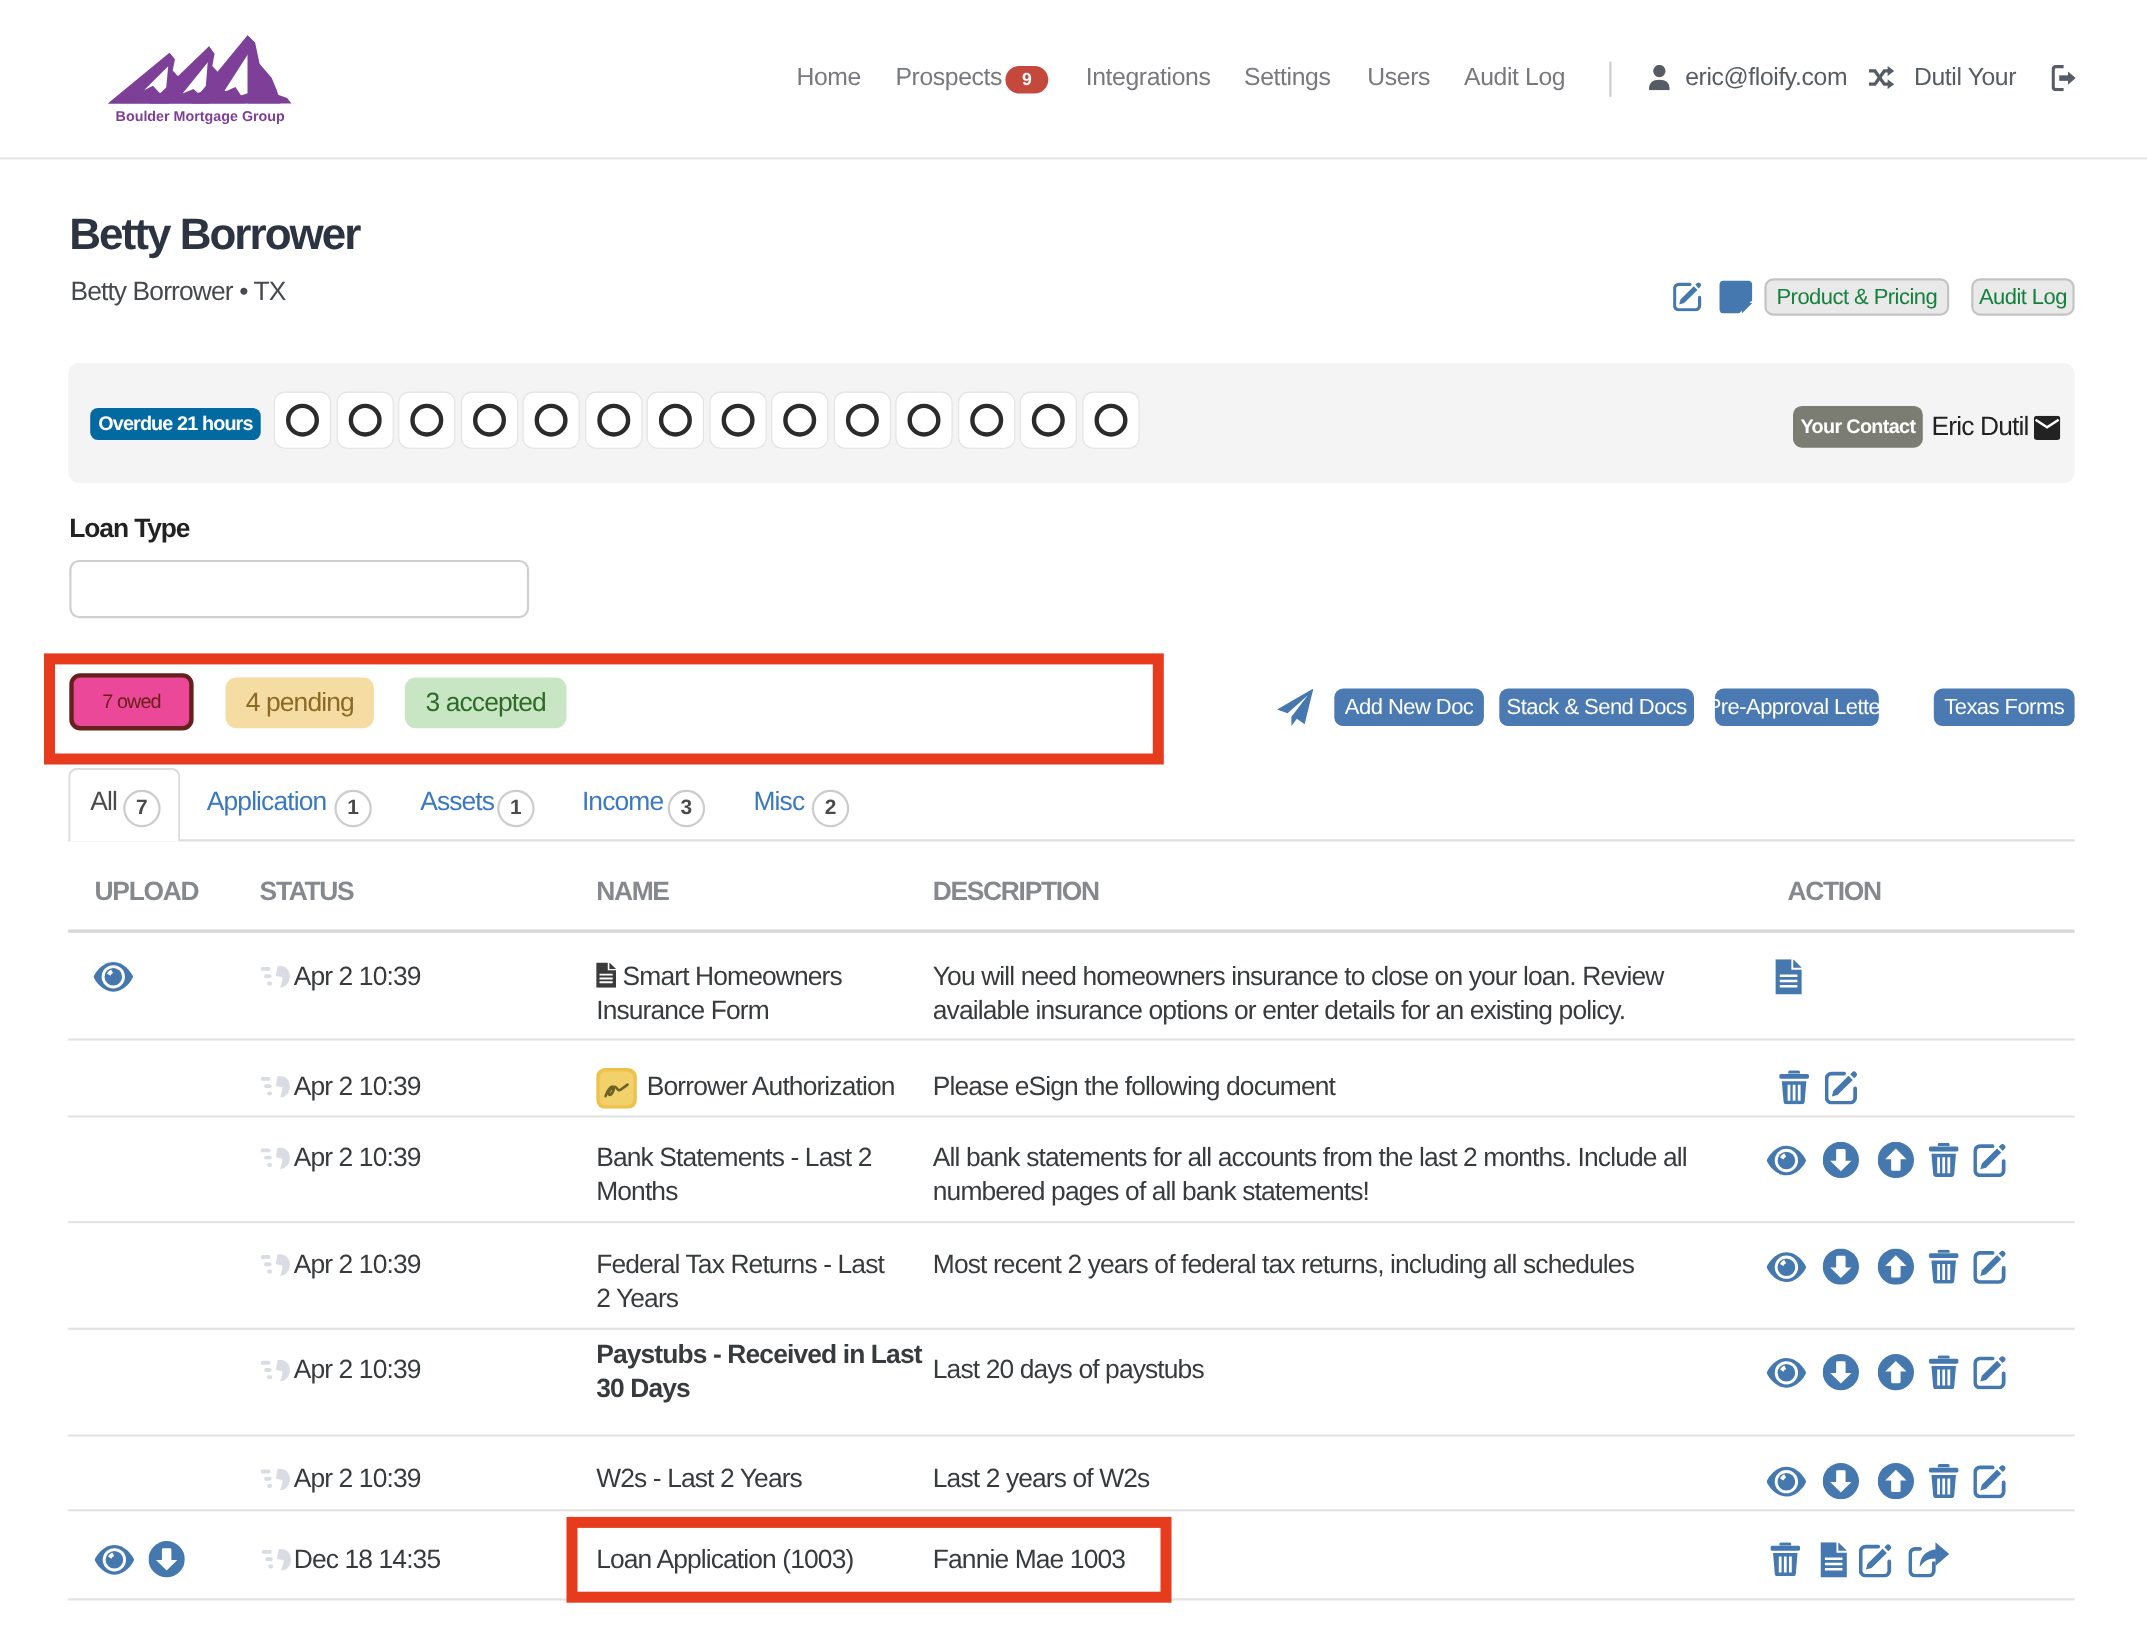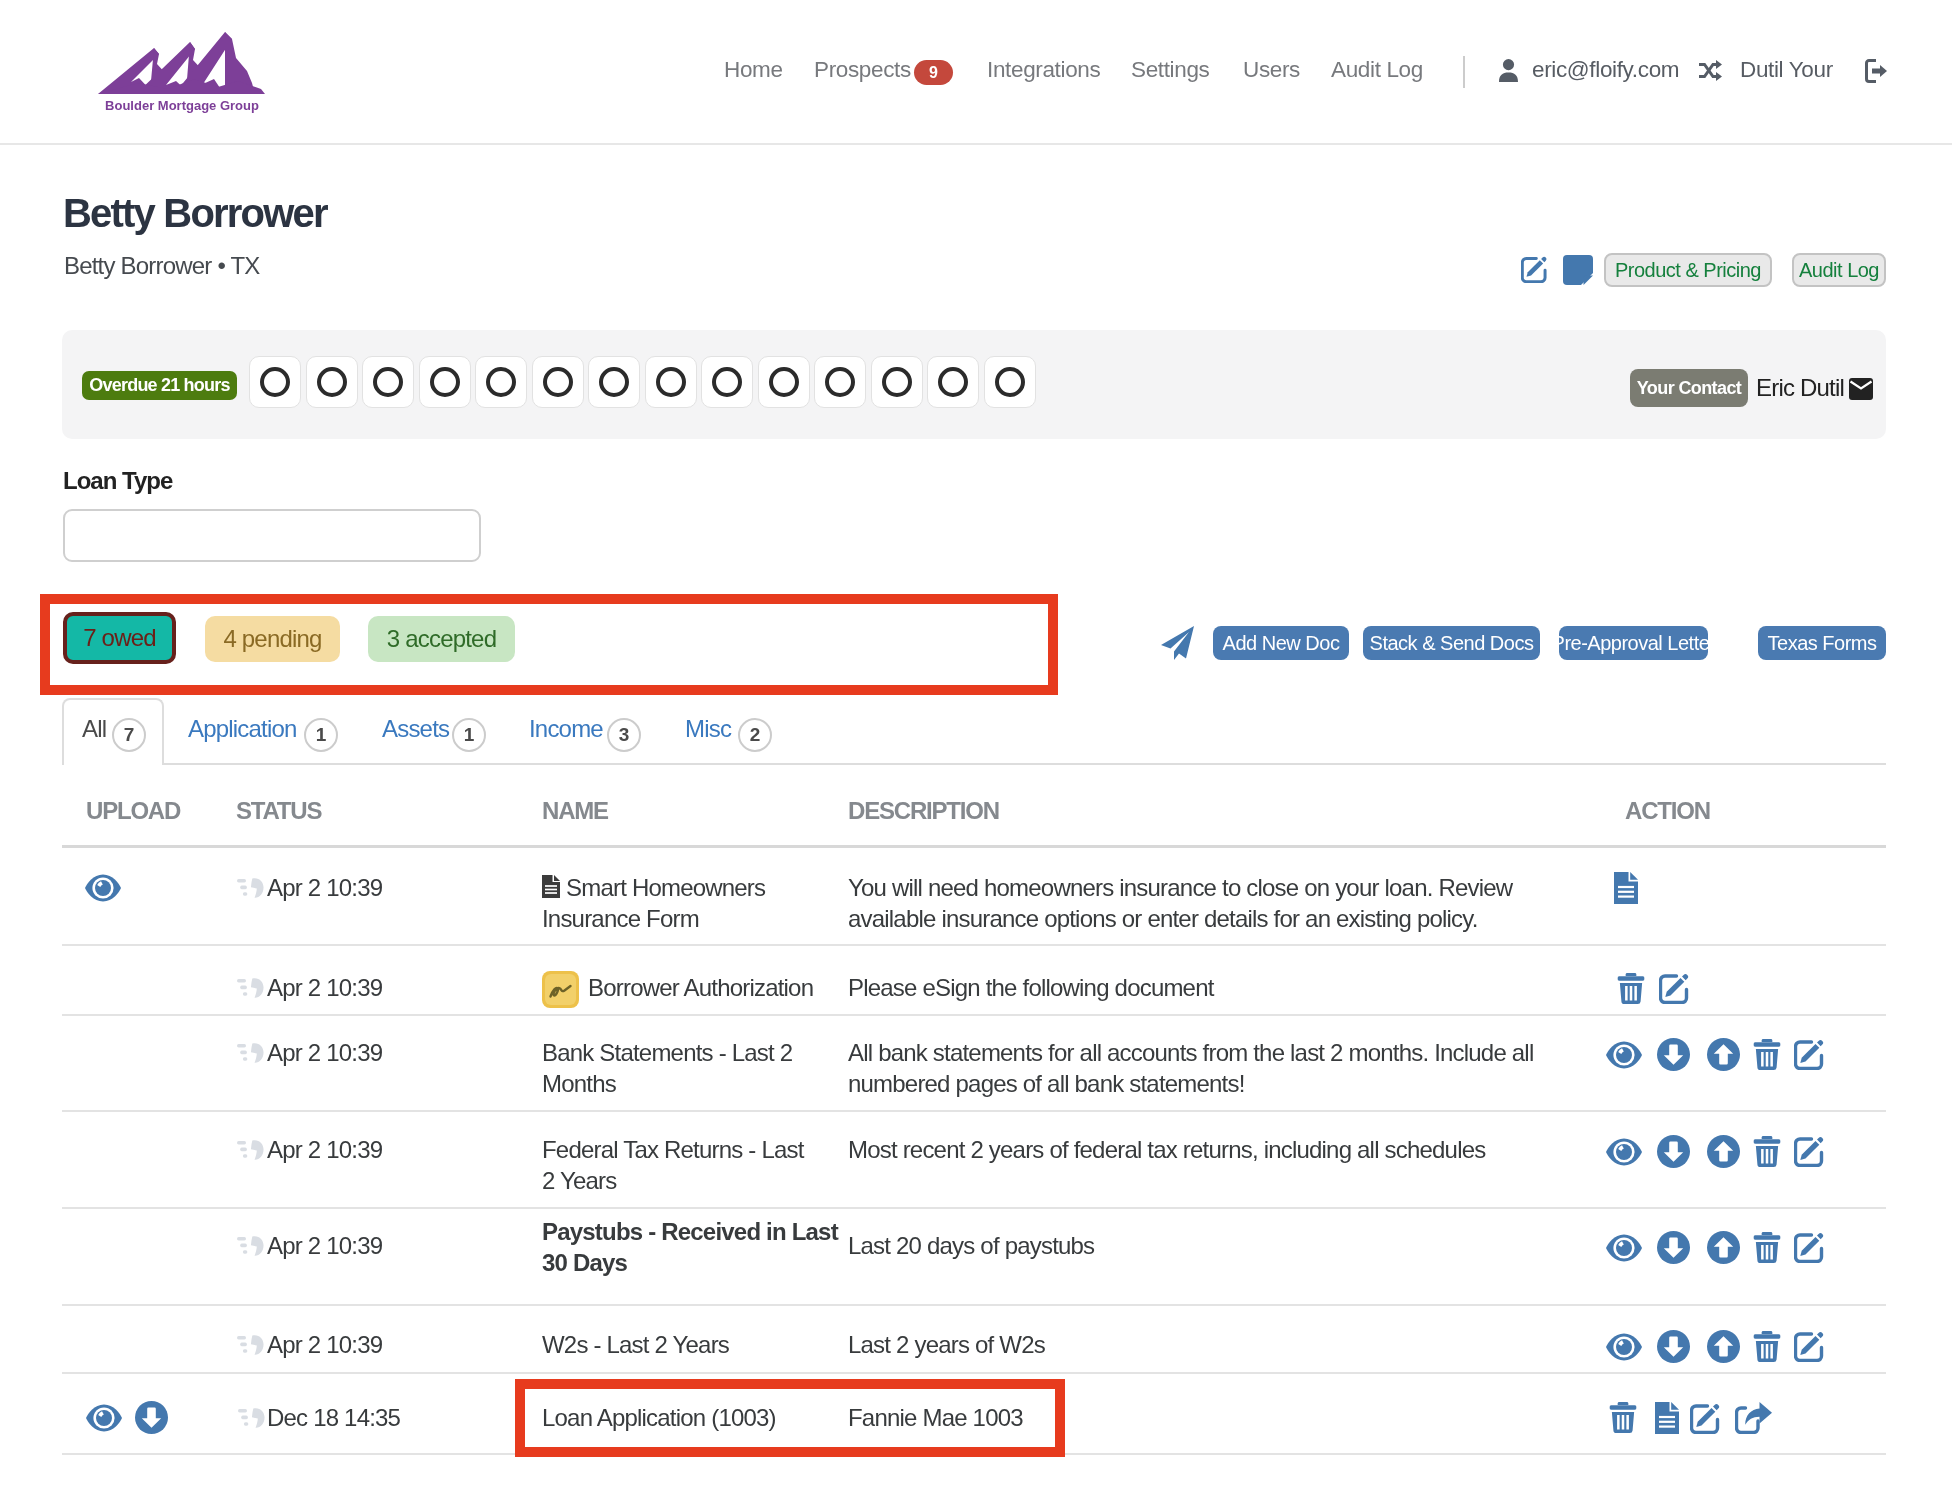--- a/index.html
+++ b/index.html
@@ -136,21 +136,21 @@
       <use href="#edit"></use>
     </svg>
 <svg class="ic" style="left:1563px;top:255px;" width="30" height="30" viewBox="0 0 30 30">
   <path fill="#4478ae" d="M4 0 h22 a4 4 0 0 1 4 4 v14 L18 30 H4 a4 4 0 0 1-4-4 V4 a4 4 0 0 1 4-4z"></path>
   <path fill="#4478ae" d="M20.5 30 V23.5 a3 3 0 0 1 3-3 H30 Z"></path>
 </svg>
 <div class="gbtn" style="left:1604px;top:253px;width:168px;">Product &amp; Pricing</div>
 <div class="gbtn" style="left:1792px;top:253px;width:94px;">Audit Log</div>
 
 <div class="abs" style="left:62px;top:330px;width:1824px;height:109px;background:#f4f4f5;border-radius:10px;"></div>
-<div class="abs" style="left:82px;top:371px;width:155px;height:29px;background:#4d7c0f;border-radius:7px;color:#fff;font-size:18px;letter-spacing:-0.8px;font-weight:bold;display:flex;align-items:center;justify-content:center;white-space:nowrap;">Overdue 21 hours</div>
+<div class="abs" style="left:82px;top:371px;width:155px;height:29px;background:#0369a1;border-radius:7px;color:#fff;font-size:18px;letter-spacing:-0.8px;font-weight:bold;display:flex;align-items:center;justify-content:center;white-space:nowrap;">Overdue 21 hours</div>
 <div class="sq" style="left:249px;">
       <i></i>
     </div>
 <div class="sq" style="left:306px;">
       <i></i>
     </div>
 <div class="sq" style="left:362px;">
       <i></i>
     </div>
 <div class="sq" style="left:419px;">
@@ -190,21 +190,21 @@
 <div class="abs" style="left:1756px;top:376px;font-size:24px;line-height:24px;color:#222;letter-spacing:-0.8px;">Eric Dutil</div>
 <svg class="ic" style="left:1849px;top:378px;" width="24" height="22" viewBox="0 0 24 22">
       <rect width="24" height="22" rx="3" fill="#222"></rect>
       <path d="M1.5 3.5 L12 10.5 L22.5 3.5" stroke="#fff" stroke-width="2.2" fill="none"></path>
     </svg>
 
 <div class="abs" style="left:63px;top:469px;font-size:24px;line-height:24px;font-weight:bold;color:#222;letter-spacing:-1px;">Loan Type</div>
 <div class="abs" style="left:63px;top:509px;width:418px;height:53px;border:2px solid #cfcfcf;border-radius:9px;background:#fff;"></div>
 
 <div class="redbox" style="left:40px;top:594px;width:1018px;height:101px;"></div>
-<div class="abs" style="left:63px;top:612px;width:113px;height:52px;background:#14b8a6;border:4px solid #67211c;border-radius:10px;color:#6b2018;font-size:24px;letter-spacing:-0.8px;display:flex;align-items:center;justify-content:center;">7 owed</div>
+<div class="abs" style="left:63px;top:612px;width:113px;height:52px;background:#ec4899;border:4px solid #67211c;border-radius:10px;color:#6b2018;font-size:18px;letter-spacing:-0.8px;display:flex;align-items:center;justify-content:center;">7 owed</div>
 <div class="abs" style="left:205px;top:616px;width:135px;height:46px;background:#f5dca2;border-radius:10px;color:#8a6a24;font-size:24px;letter-spacing:-0.8px;display:flex;align-items:center;justify-content:center;">4 pending</div>
 <div class="abs" style="left:368px;top:616px;width:147px;height:46px;background:#c8e6c3;border-radius:10px;color:#2f6b28;font-size:24px;letter-spacing:-0.8px;display:flex;align-items:center;justify-content:center;">3 accepted</div>
 
 <svg class="ic" style="left:1161px;top:626px;" width="33" height="34" viewBox="0 0 33 34">
   <path fill="#4478ae" d="M33 0 L0 19 l9.5 3.5 L28 6 13 25.5 l0 8.5 5-6.5 7 5z"></path>
 </svg>
 <div class="bbtn" style="left:1213px;width:136px;">Add New Doc</div>
 <div class="bbtn" style="left:1363px;width:177px;">Stack &amp; Send Docs</div>
 <div class="bbtn" style="left:1559px;width:149px;">Pre-Approval Letter</div>
 <div class="bbtn" style="left:1758px;width:128px;">Texas Forms</div>

